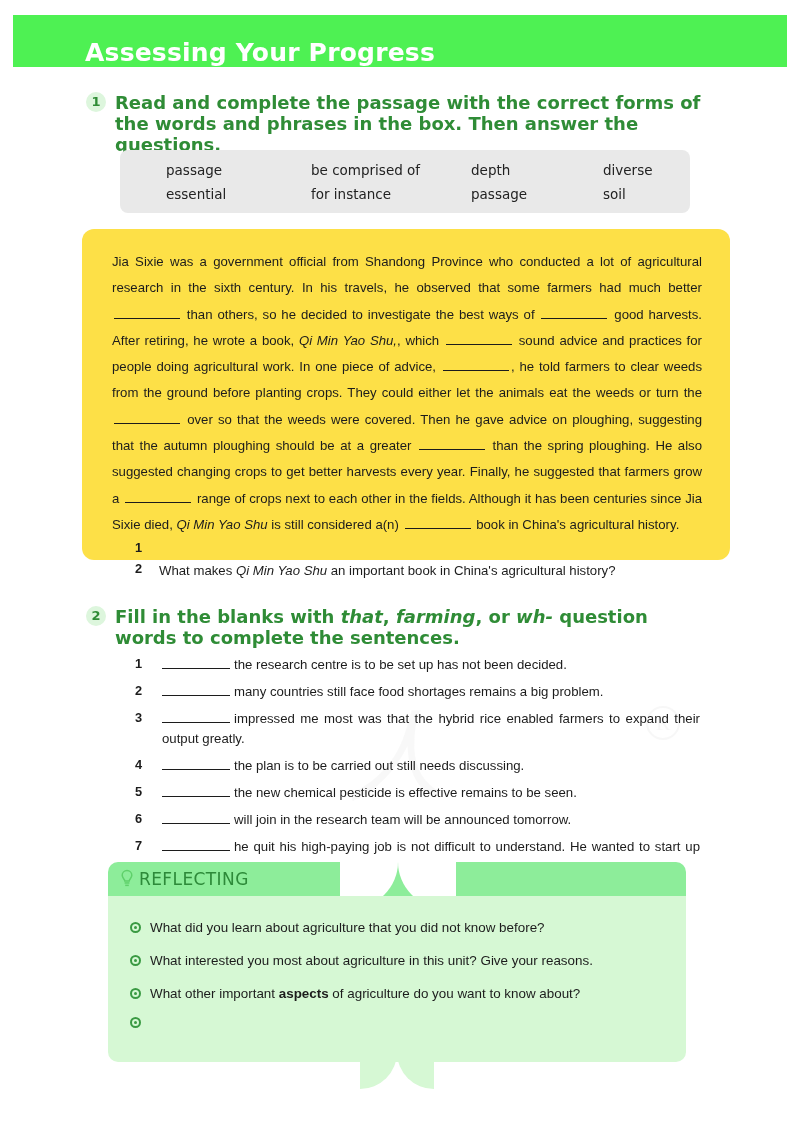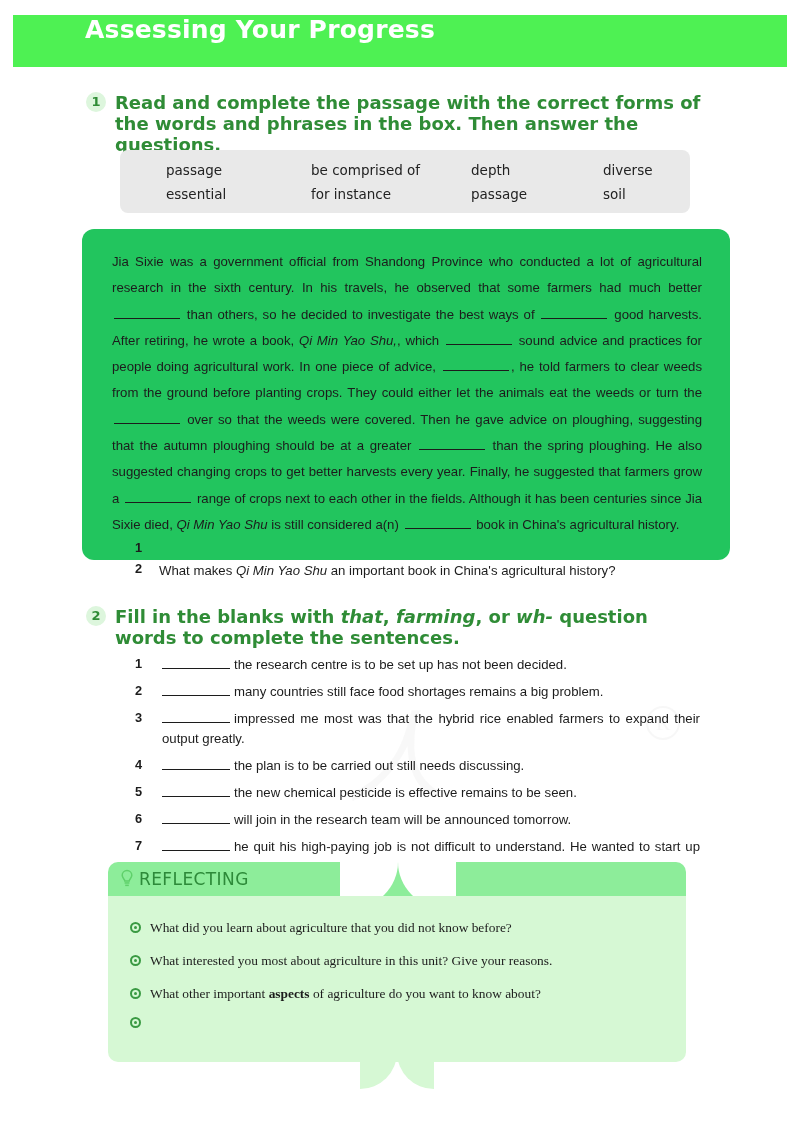--- a/index.html
+++ b/index.html
@@ -47,21 +47,21 @@
 
   .page { position: relative; z-index: 1; }
 
   
   .banner {
     position: absolute;
     left: 13px; top: 15px;
     width: 774px; height: 52px;
     background: #4ef153;
     display: flex;
-    align-items: flex-start;
+    align-items: flex-end;
   }
   .banner-title {
     margin-left: 72px;
     color: #ffffff;
     font-size: 25px;
     font-weight: bold;
     letter-spacing: 0.2px;
     font-family: "DejaVu Sans", sans-serif;
   }
 
@@ -111,21 +111,21 @@
     color: #222;
     font-family: "DejaVu Sans", sans-serif;
   }
 
   
   .passage {
     position: absolute;
     left: 82px; top: 229px;
     width: 648px;
     padding: 20px 28px 22px 30px;
-    background: #22c55e;
+    background: #fde047;
     border-radius: 12px;
   }
   .passage p {
     margin: 0;
     font-size: 13.2px;
     line-height: 26.3px;
     color: #1c1c1c;
     text-align: justify;
   }
   .passage p i { font-style: italic; }
@@ -228,21 +228,20 @@
   .reflect-body {
     background: #d6f8d4;
     border-radius: 0 0 10px 10px;
     padding: 22px 20px 20px 22px;
     position: relative;
   }
   .rrow {
     display: flex;
     align-items: center;
     margin-bottom: 14px;
-    font-family: Liberation Serif, serif;
   }
   .rrow:last-child { margin-bottom: 0; }
   .r-bullet {
     width: 11px; height: 11px; min-width: 11px;
     border-radius: 50%;
     border: 2px solid #3a9a43;
     background: #d6f8d4;
     margin-right: 9px;
     position: relative;
   }

